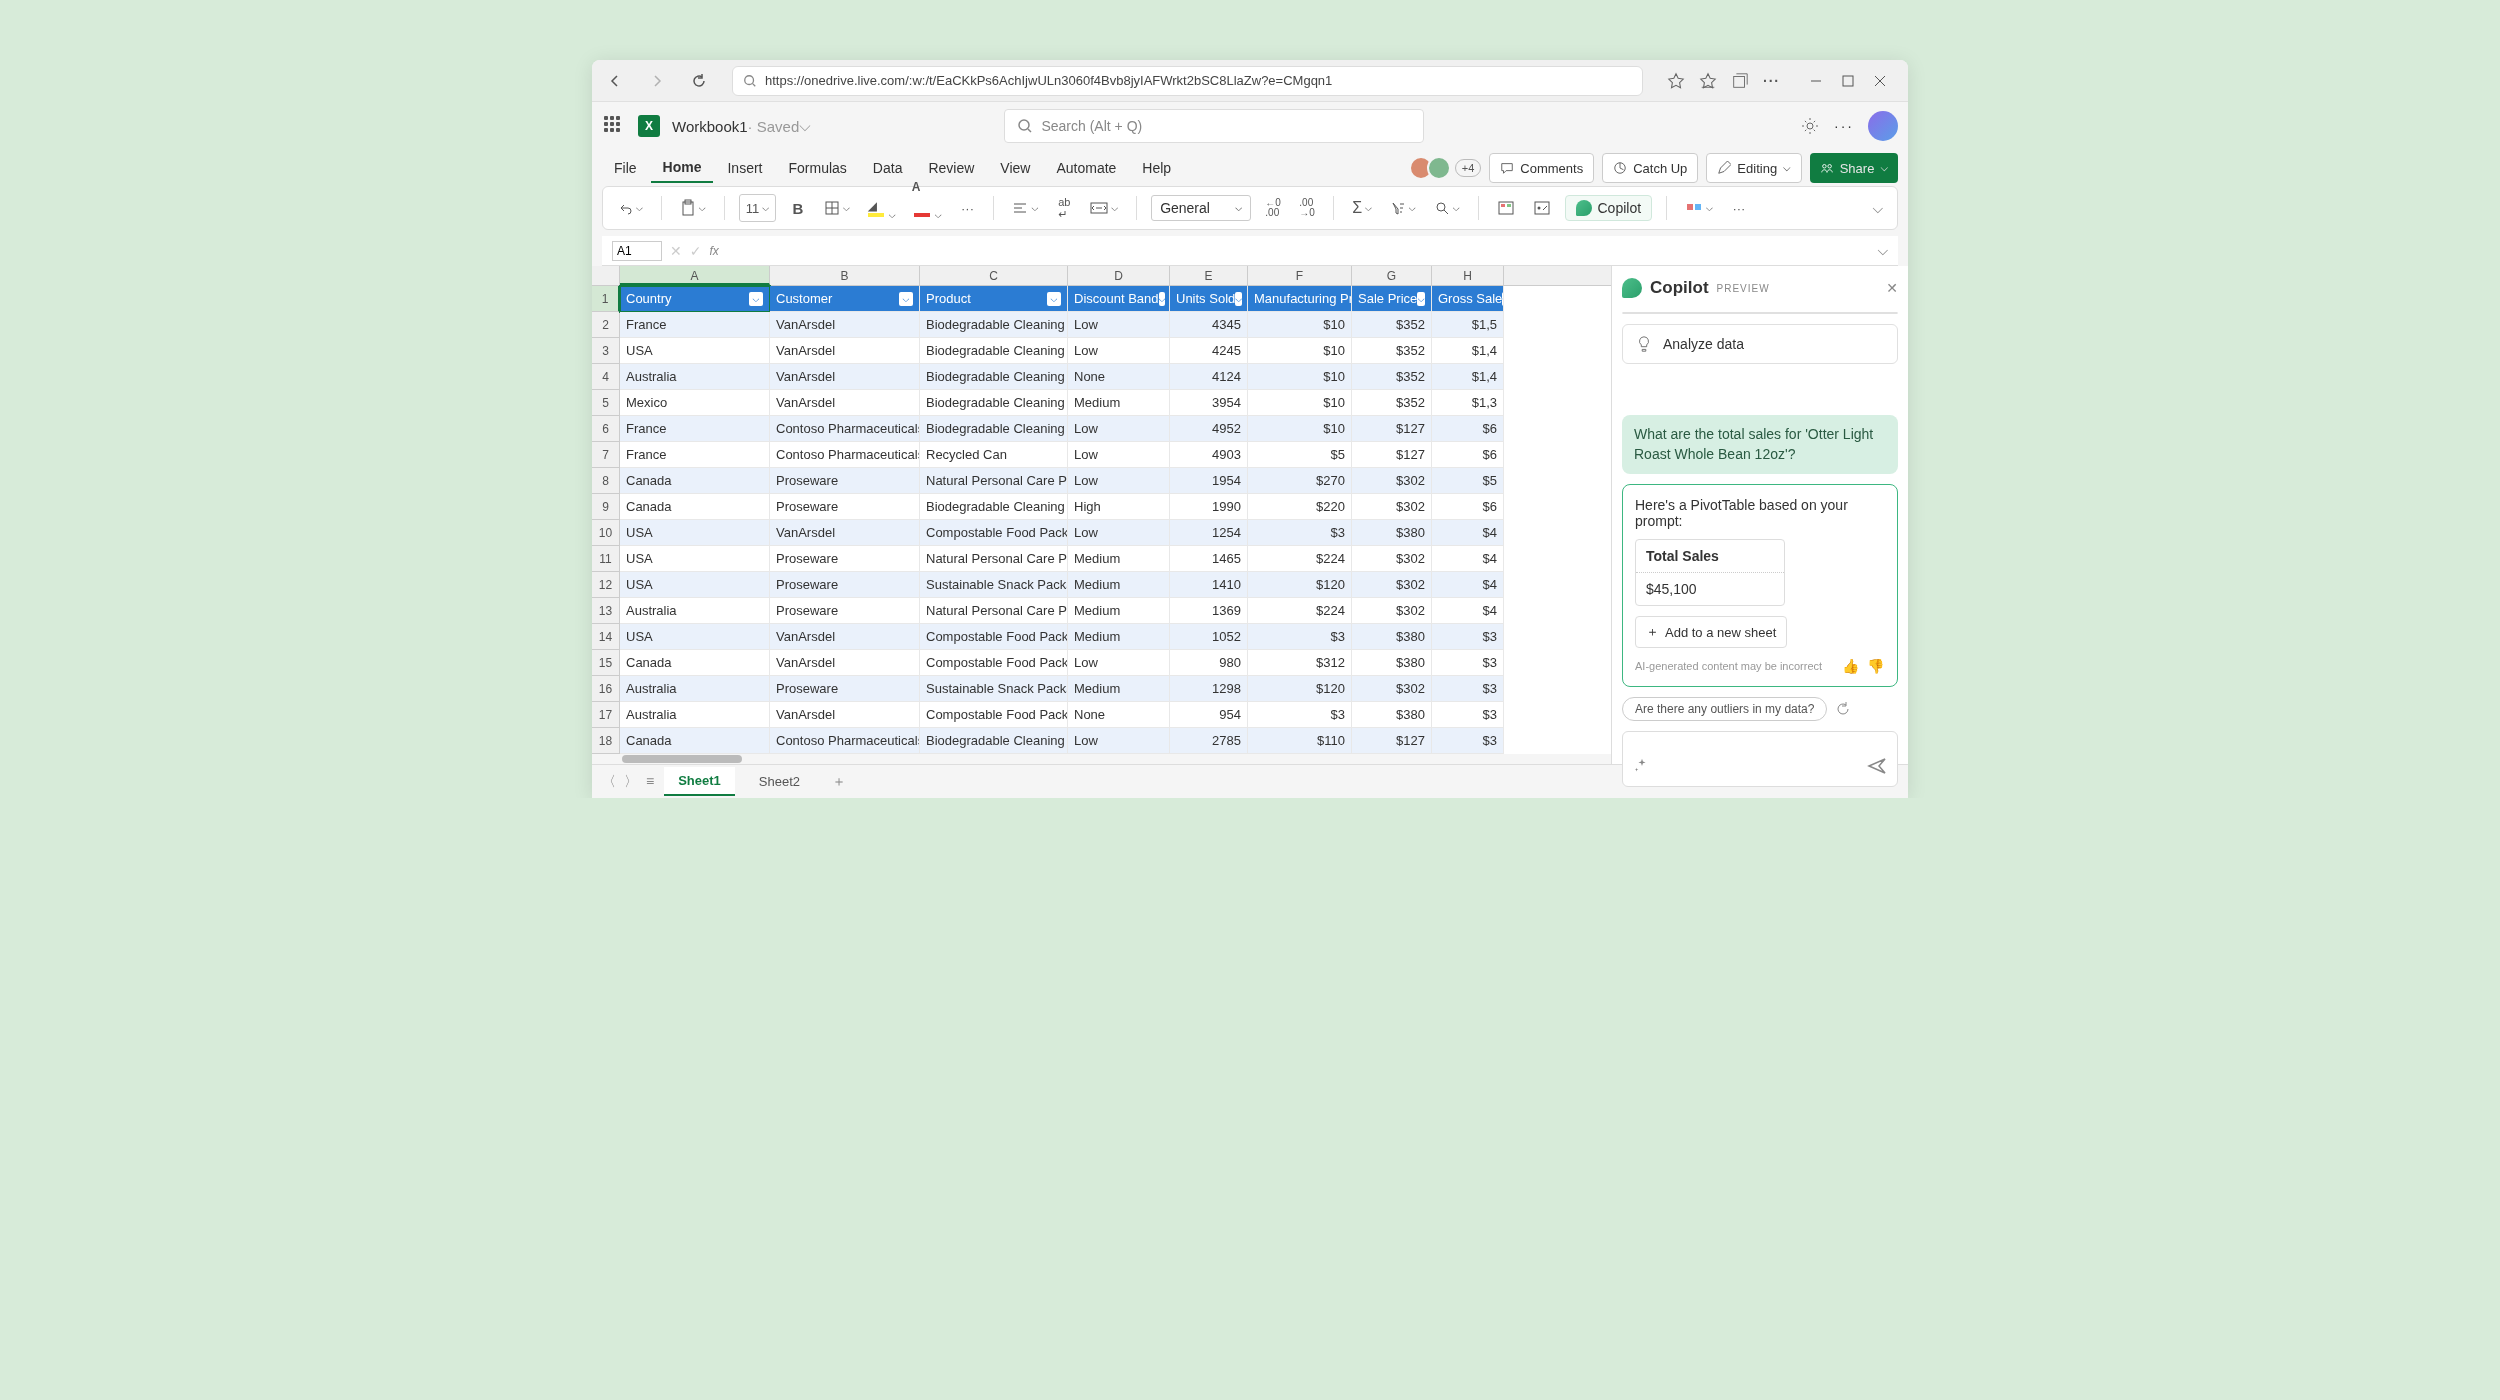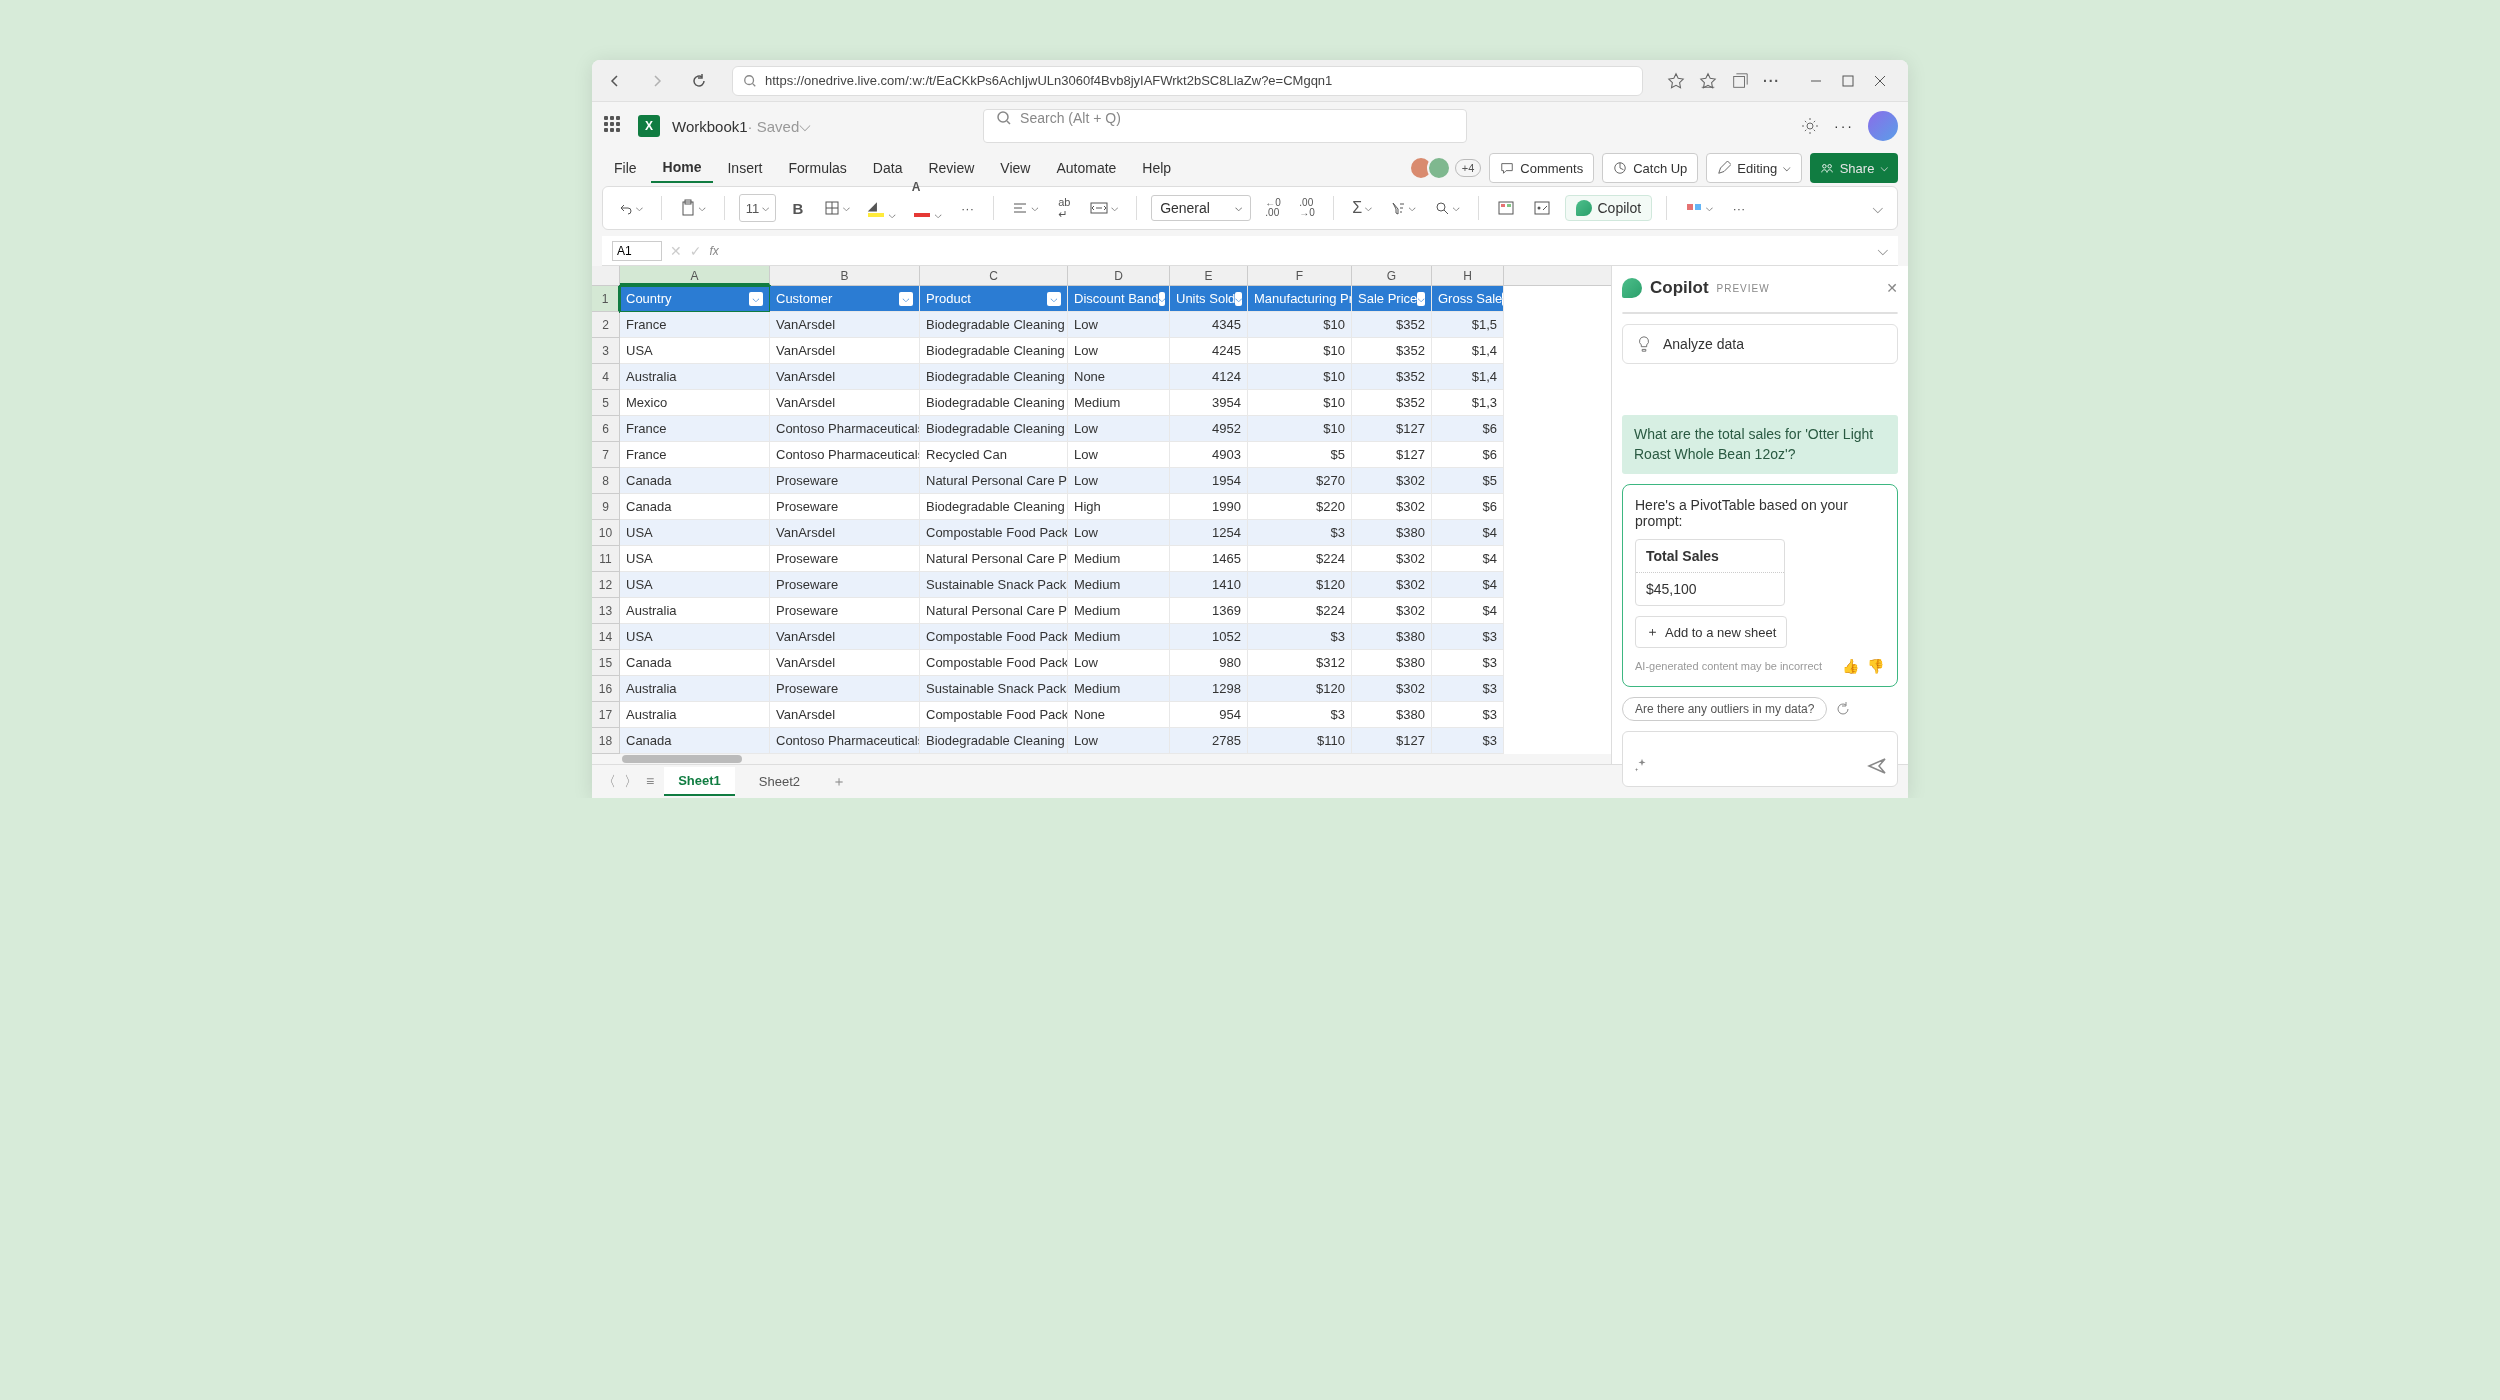--- a/index.html
+++ b/index.html
@@ -16,21 +16,21 @@
 .win-controls { display:flex; gap:4px; margin-left:8px;}
 .win-controls div { width:28px; height:28px; display:flex; align-items:center; justify-content:center; cursor:pointer;}
 
 
 .title-bar { height:48px; background:#f5f5f5; display:flex; align-items:center; padding:0 10px; gap:12px; }
 .waffle { width:24px; height:24px; display:grid; grid-template-columns:repeat(3,4px); grid-template-rows:repeat(3,4px); gap:2px; cursor:pointer; padding:2px;}
 .waffle div { background:#555; border-radius:1px;}
 .app-icon { width:22px; height:22px; background:#107c41; border-radius:3px; display:flex; align-items:center; justify-content:center; color:#fff; font-weight:bold; font-size:12px;}
 .doc-name { font-size:15px; color:#333; display:flex; align-items:center; gap:0;}
 .doc-name .saved { color:#999;}
-.search-box { margin-left:auto; margin-right:auto; width:484px; height:34px; background:#fff; border:1px solid #ddd; border-radius:4px; display:flex; align-items:flex-start; padding:0 12px; gap:8px; color:#888;}
+.search-box { margin-left:auto; margin-right:auto; width:420px; height:34px; background:#fff; border:1px solid #ddd; border-radius:4px; display:flex; align-items:center; padding:0 12px; gap:8px; color:#888;}
 .title-right { display:flex; align-items:center; gap:14px; margin-left:auto;}
 .avatar { width:30px; height:30px; border-radius:50%; background:linear-gradient(135deg,#8a6de9,#5a9ee8); }
 
 
 .ribbon-tabs { height:36px; display:flex; align-items:center; padding:0 10px; gap:2px; justify-content:space-between;}
 .ribbon-tabs .tabs-left { display:flex; gap:2px; align-items:center;}
 .ribbon-tabs .tab { padding:6px 12px; font-size:14px; color:#333; cursor:pointer;}
 .ribbon-tabs .tab.active { font-weight:600; border-bottom:2px solid #107c41;}
 .ribbon-tabs .right { display:flex; gap:8px; align-items:center;}
 .presence { display:flex; align-items:center;}
@@ -88,21 +88,21 @@
 .scroll-thumb { width:120px; height:8px; background:#bbb; border-radius:4px;}
 
 
 .copilot-pane { width:296px; background:#fff; display:flex; flex-direction:column; padding:8px 10px; gap:10px;}
 .copilot-header { display:flex; align-items:center; gap:8px; padding:4px 0;}
 .copilot-logo { width:20px; height:20px; background:linear-gradient(135deg,#4dbf8b,#2b9f6b); border-radius:50% 50% 50% 10%; }
 .copilot-title { font-size:17px; font-weight:600;}
 .preview-badge { font-size:10px; color:#888; letter-spacing:1px;}
 .copilot-close { margin-left:auto; cursor:pointer; color:#888;}
 .analyze-card { border:1px solid #e0e0e0; border-radius:6px; padding:10px 12px; display:flex; align-items:center; gap:10px; cursor:pointer;}
-.user-msg { background:#d7efe3; border-radius:3px; padding:10px 12px; font-size:14px; color:#2a5a42; line-height:1.4;margin-top:41px;}
+.user-msg { background:#d7efe3; border-radius:8px; padding:10px 12px; font-size:14px; color:#2a5a42; line-height:1.4;margin-top:41px;}
 .assistant-card { border:1px solid #3db781; border-radius:8px; padding:12px; background:#fff; position:relative;}
 .assistant-card .intro { font-size:14px; margin-bottom:10px;}
 .pivot-box { border:1px solid #ddd; border-radius:4px; padding:0; width:150px;}
 .pivot-box .ph { font-weight:600; padding:8px 10px; font-size:14px;}
 .pivot-box .pv { padding:8px 10px; border-top:1px dotted #ccc; font-size:14px;}
 .add-sheet { display:flex; align-items:center; gap:6px; border:1px solid #ddd; border-radius:4px; padding:6px 10px; margin-top:10px; width:fit-content; cursor:pointer; font-size:13px;}
 .disclaimer-row { display:flex; justify-content:space-between; align-items:center; margin-top:10px;}
 .disclaimer { font-size:11px; color:#999;}
 .thumbs { display:flex; gap:8px; color:#999;}
 .suggestion-row { display:flex; gap:8px; align-items:center;}

